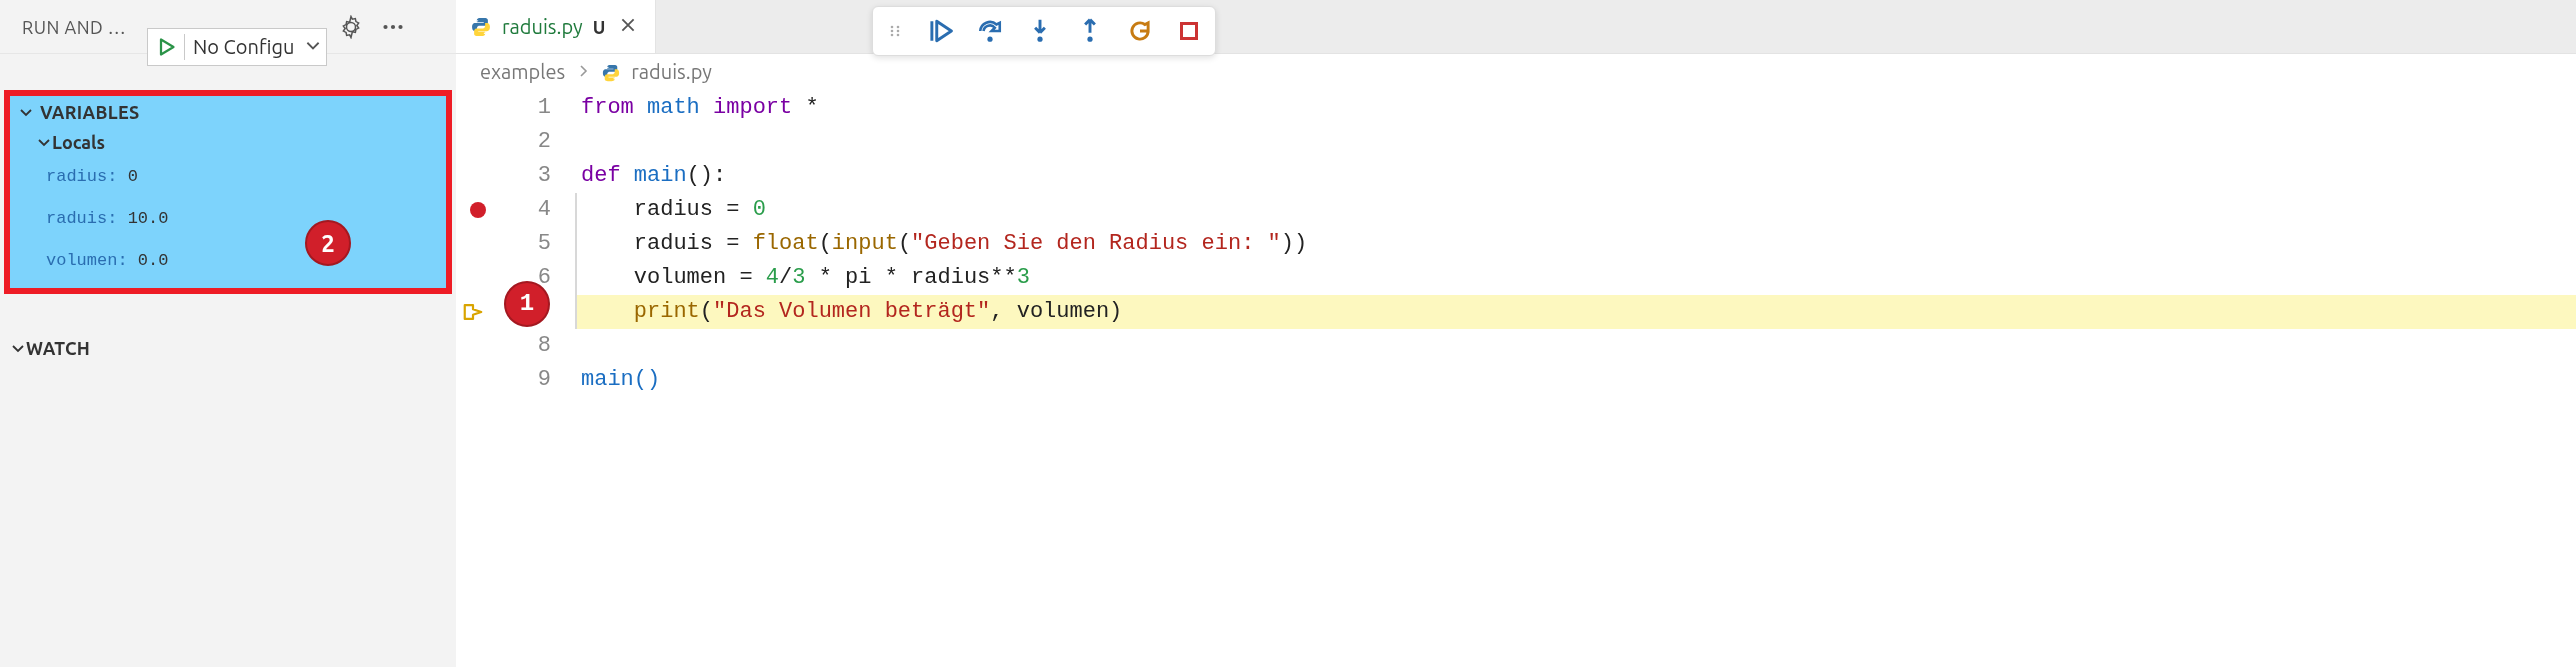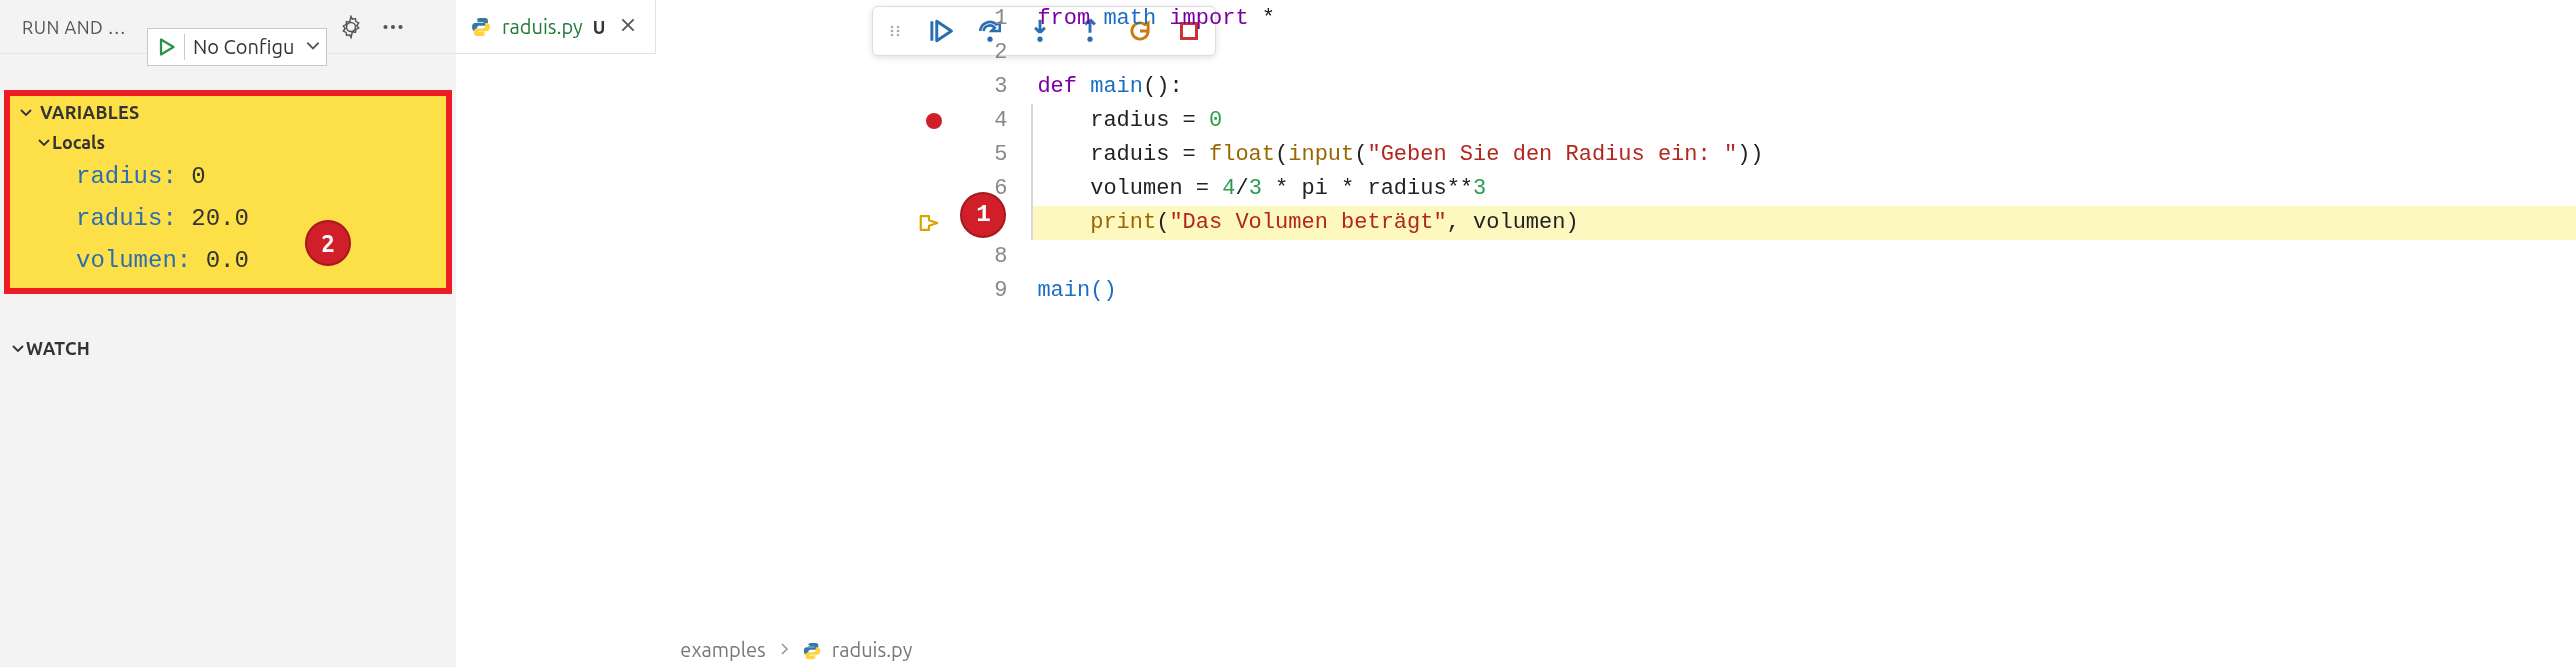--- a/index.html
+++ b/index.html
@@ -76,21 +76,21 @@
     color: #555;
     padding: 6px;
     display: flex;
     align-items: center;
     justify-content: center;
   }
 
   .highlight-box {
     border: 6px solid #ee1c25;
     margin: 4px 4px 0 4px;
-    background: #fde047;
+    background: #7dd3fc;
     position: relative;
     padding-bottom: 6px;
   }
 
   .section-h {
     display: flex;
     align-items: center;
     padding: 6px 8px;
     font-weight: 700;
     color: #333;
@@ -100,23 +100,23 @@
   .section-h .tw { margin-right: 6px; }
   .sub-h {
     display: flex;
     align-items: center;
     padding: 4px 8px 4px 26px;
     font-weight: 700;
     font-size: 18px;
     color: #333;
   }
   .var-line {
-    padding: 4px 8px 4px 66px;
+    padding: 4px 8px 4px 36px;
     font-family: "SF Mono","Consolas","Liberation Mono",monospace;
-    font-size: 24px;
+    font-size: 17px;
     line-height: 34px;
   }
   .var-name { color: #2a6db0; }
   .var-colon { color: #2a6db0; }
   .var-val { color: #333; }
 
   .watch-h {
     display: flex;
     align-items: center;
     padding: 12px 8px 0 10px;
@@ -140,20 +140,21 @@
     display: flex;
     align-items: center;
     justify-content: center;
     border: 2px solid #a41820;
   }
 
   
   .editor {
     flex: 1;
     display: flex;
+    flex-direction: column;
     position: relative;
   }
   .tabbar {
     height: 54px;
     display: flex;
     align-items: stretch;
     background: #ececec;
     border-bottom: 1px solid #e3e3e3;
   }
   .tab {
@@ -339,21 +340,21 @@
             <path d="M3 6l5 5 5-5" fill="none" stroke="#333" stroke-width="1.8"></path>
           </svg>
       </span>
       <span>Locals</span>
     </div>
 
     <div class="var-line">
       <span class="var-name">radius</span><span class="var-colon">: </span><span class="var-val">0</span>
     </div>
     <div class="var-line">
-      <span class="var-name">raduis</span><span class="var-colon">: </span><span class="var-val">20.0</span>
+      <span class="var-name">raduis</span><span class="var-colon">: </span><span class="var-val">10.0</span>
     </div>
     <div class="var-line">
       <span class="var-name">volumen</span><span class="var-colon">: </span><span class="var-val">0.0</span>
     </div>
 
 
     <div class="badge">2</div>
   </div>
 
   <div class="watch-h">

